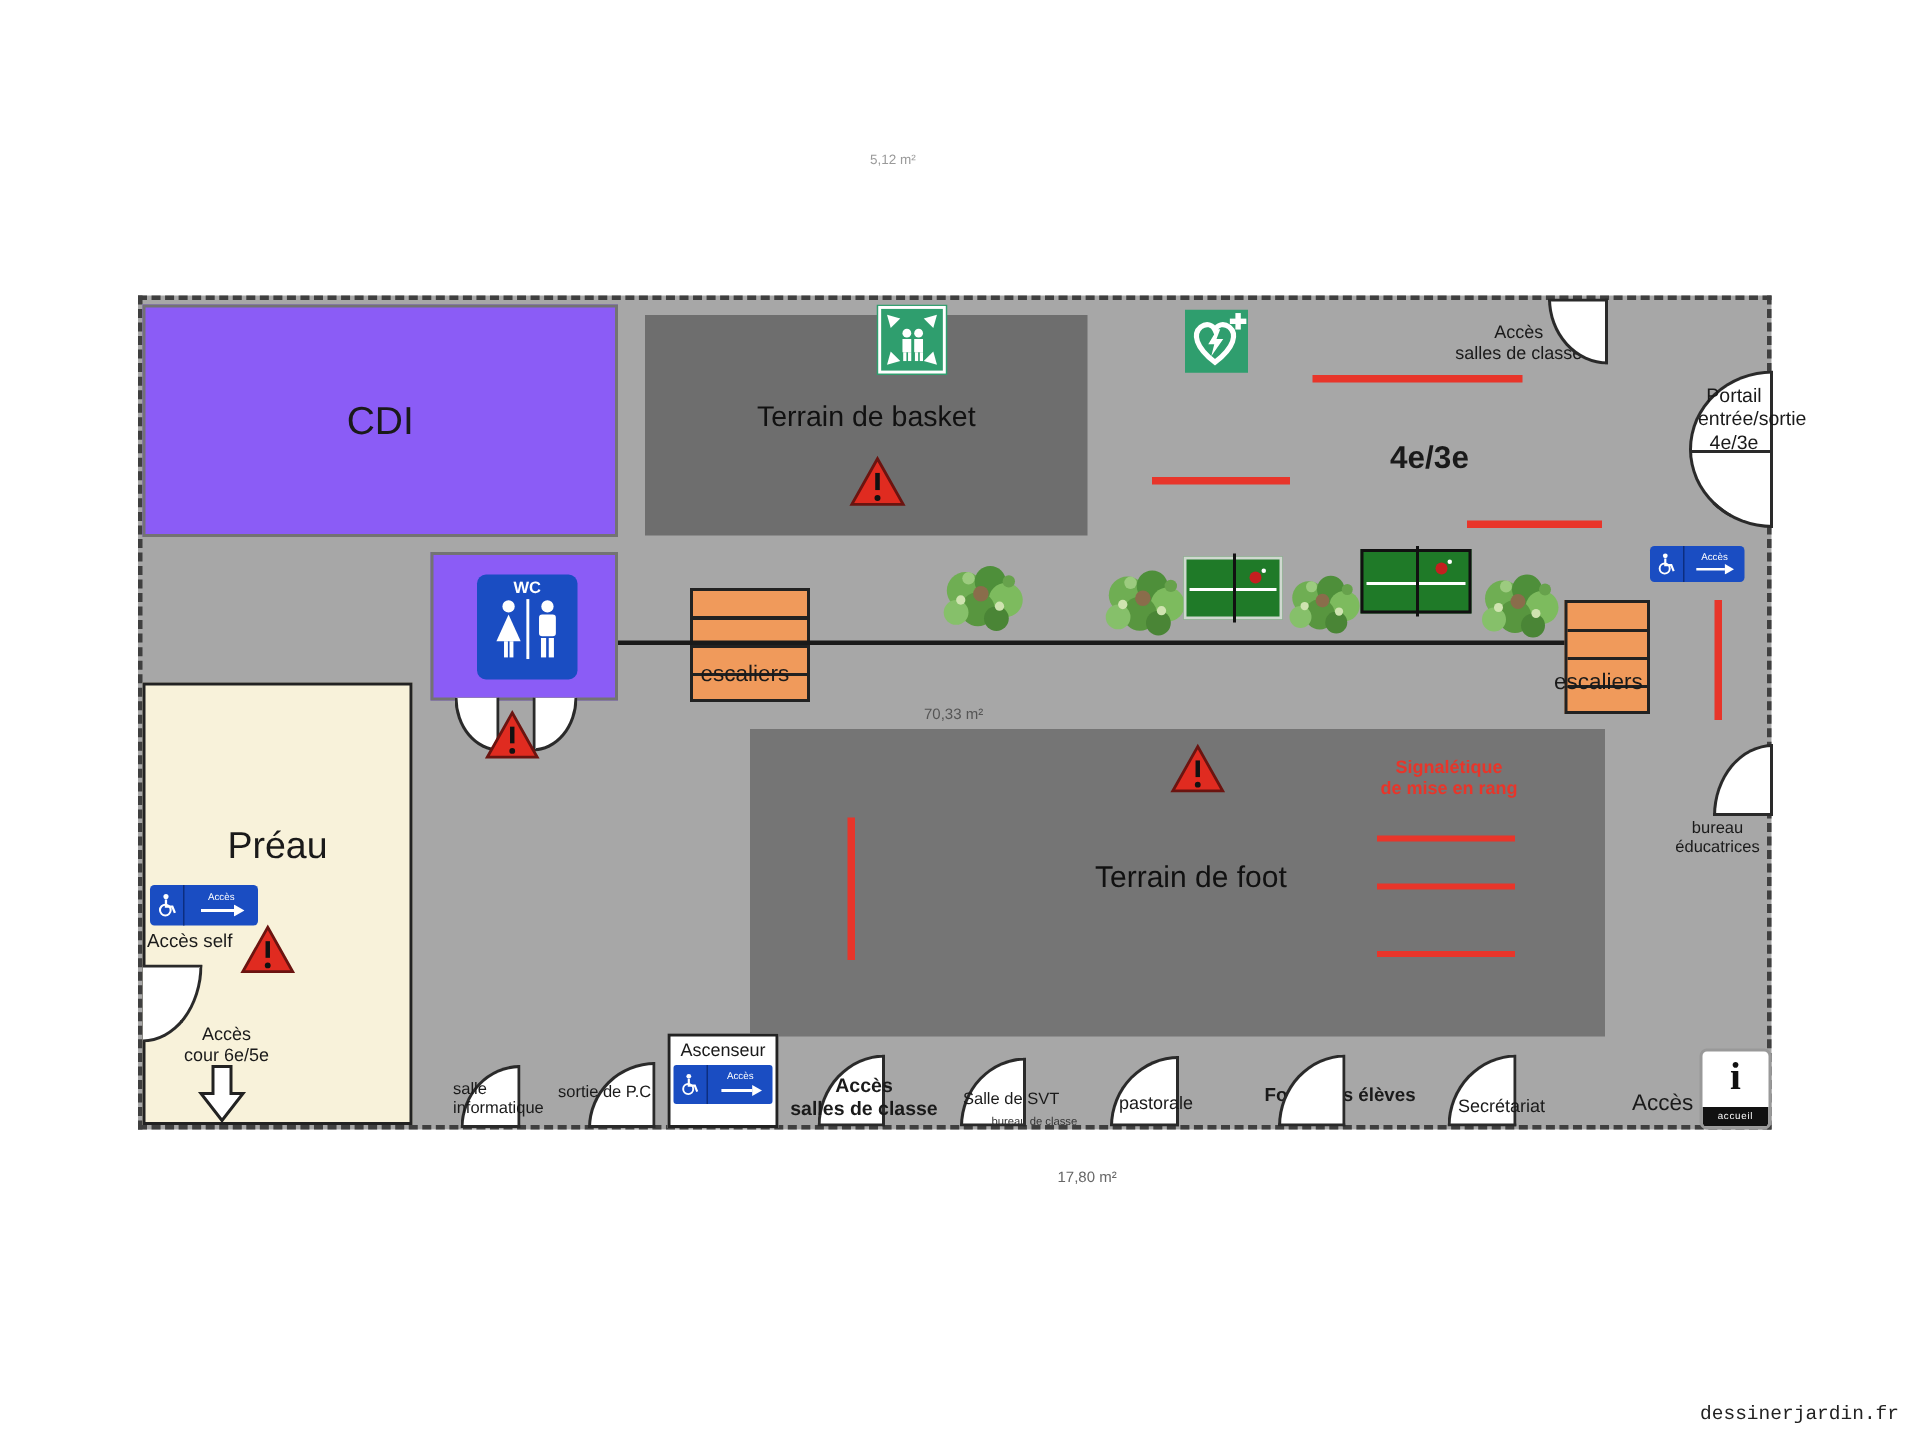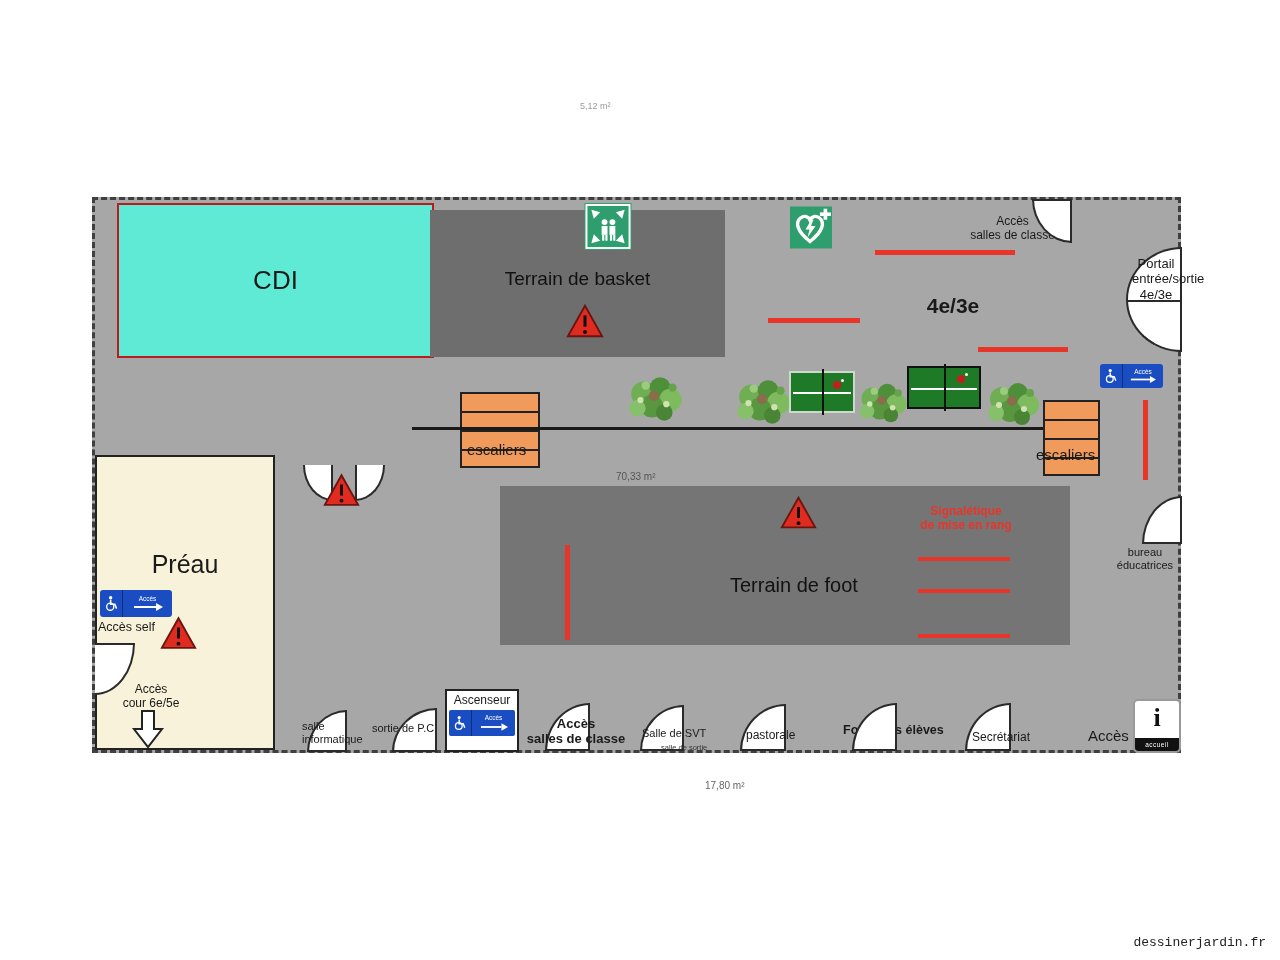--- a/index.html
+++ b/index.html
@@ -3,21 +3,21 @@
 <meta charset="utf-8">
 <style>
   html,body{margin:0;padding:0;background:#fff;}
   #canvas{position:relative;width:1280px;height:960px;background:#ffffff;overflow:hidden;
           font-family:"Liberation Sans",sans-serif;}
   .abs{position:absolute;box-sizing:border-box;}
   .lbl{font-family:"Liberation Sans",sans-serif;color:#1a1a1a;white-space:pre-line;line-height:1.18;}
   .center{text-align:center;}
   
   .plan{background:#a7a7a7;border:3px dashed #3f3f3f;}
-  .building{background:#5eead4;border:2px solid #b91c1c;margin-left:22px;}
+  .building{background:#8b5cf6;border:2px solid #737373;}
   .terrain{background:#6e6e6e;}
   .arc{background:#fff;border:2px solid #2a2a2a;}
   .redline{background:#e8352a;}
   .stairs{background:#f09a5b;border:2px solid #222;
           background-image:repeating-linear-gradient(to bottom,transparent 0 17px,#222 17px 19px);}
   .bluesign{background:#1a4dc2;border-radius:3px;display:flex;align-items:center;color:#fff;}
   .bluesign .wheel{flex:0 0 22px;height:100%;display:flex;align-items:center;justify-content:center;}
   .bluesign .txtcol{flex:1;display:flex;flex-direction:column;align-items:center;justify-content:center;gap:1px;border-left:1.5px solid #0c2e80;height:100%;}
   .bluesign .tiny{font-size:6.5px;line-height:1;color:#fff;}
   .pp{background:#1f7a28;}
@@ -119,20 +119,38 @@
         </svg>
     </span>
   </div>
 
   <div class="abs redline" style="left:1143px;top:400px;width:5px;height:80px;"></div>
 
   <div class="abs arc" style="left:1142px;top:496px;width:40px;height:48px;border-top-left-radius:100%;"></div>
   <div class="abs lbl center" style="left:1105px;top:546px;width:80px;font-size:11px;">bureau
 éducatrices</div>
 
+  <div class="abs building" style="left:287px;top:368px;width:125px;height:99px;">
+    <div style="position:absolute;left:29px;top:13px;width:67px;height:70px;background:#1a4dc2;border-radius:6px;">
+      <div class="center" style="color:#fff;font-size:11px;font-weight:700;margin-top:3px;">WC</div>
+      <svg viewBox="0 0 50 40" width="54" height="44" style="margin:1px auto 0;">
+        <g fill="#fff">
+          <circle cx="13" cy="4.5" r="3.8"></circle>
+          <path d="M13 9.5 L5.5 26 H20.5 Z"></path>
+          <rect x="10.2" y="26" width="2.4" height="10"></rect>
+          <rect x="13.6" y="26" width="2.4" height="10"></rect>
+          <rect x="24" y="0" width="1.8" height="37"></rect>
+          <circle cx="37" cy="4.5" r="3.8"></circle>
+          <rect x="31.8" y="9.5" width="10.4" height="13.5" rx="2"></rect>
+          <rect x="33" y="24" width="3.2" height="12"></rect>
+          <rect x="37.8" y="24" width="3.2" height="12"></rect>
+        </g>
+      </svg>
+    </div>
+  </div>
   <div class="abs arc" style="left:303px;top:465px;width:30px;height:36px;border-bottom-left-radius:100%;border-top:none;"></div>
   <div class="abs arc" style="left:355px;top:465px;width:30px;height:36px;border-bottom-right-radius:100%;border-top:none;"></div>
   <div class="abs" style="left:323px;top:472px;width:37px;height:36px;">
     <svg class="tri" viewBox="0 0 40 36">
         <path d="M20 2 L38 34 L2 34 Z" fill="#e02b20" stroke="#6b1410" stroke-width="2"></path>
         <rect x="18.4" y="12" width="3.2" height="12" fill="#111"></rect>
         <circle cx="20" cy="29.5" r="2.1" fill="#111"></circle>
       </svg>
   </div>
 
@@ -247,21 +265,21 @@
   </div>
   <div class="abs arc" style="left:95px;top:643px;width:40px;height:52px;border-bottom-right-radius:100%;border-left:none;"></div>
   <div class="abs lbl center" style="left:110px;top:682px;width:82px;font-size:12px;">Accès
 cour 6e/5e</div>
   <div class="abs" style="left:131px;top:709px;width:34px;height:40px;">
     <svg viewBox="0 0 34 40" width="34" height="40">
         <path d="M11 2 H23 V20 H31 L17 38 L3 20 H11 Z" fill="#fff" stroke="#222" stroke-width="2"></path>
       </svg>
   </div>
 
-  <div class="abs" style="left:500px;top:486px;width:570px;height:159px;background:#757575;">
+  <div class="abs" style="left:500px;top:486px;width:570px;height:205px;background:#757575;">
     <div class="lbl" style="position:absolute;left:230px;top:88px;font-size:20px;color:#111;">Terrain de foot</div>
   </div>
   <div class="abs" style="left:780px;top:495px;width:37px;height:35px;">
     <svg class="tri" viewBox="0 0 40 36">
         <path d="M20 2 L38 34 L2 34 Z" fill="#e02b20" stroke="#6b1410" stroke-width="2"></path>
         <rect x="18.4" y="12" width="3.2" height="12" fill="#111"></rect>
         <circle cx="20" cy="29.5" r="2.1" fill="#111"></circle>
       </svg>
   </div>
   <div class="abs lbl center" style="left:903px;top:504px;width:126px;font-size:12px;color:#e8352a;font-weight:600;">Signalétique
@@ -299,21 +317,21 @@
       </span>
     </div>
   </div>
 
   <div class="abs arc" style="left:545px;top:703px;width:45px;height:48px;border-top-left-radius:100%;"></div>
   <div class="abs lbl center" style="left:516px;top:716px;width:120px;font-size:13px;font-weight:700;">Accès
 salles de classe</div>
 
   <div class="abs arc" style="left:640px;top:705px;width:44px;height:46px;border-top-left-radius:100%;"></div>
   <div class="abs lbl" style="left:642px;top:727px;font-size:11px;">Salle de SVT</div>
-  <div class="abs lbl" style="left:661px;top:744px;font-size:7.5px;color:#333;">salle de sortie</div>
+  <div class="abs lbl" style="left:661px;top:744px;font-size:7.5px;color:#333;">bureau de classe</div>
 
   <div class="abs arc" style="left:740px;top:704px;width:46px;height:47px;border-top-left-radius:100%;"></div>
   <div class="abs lbl" style="left:746px;top:728px;font-size:12px;">pastorale</div>
 
   <div class="abs lbl" style="left:843px;top:723px;font-size:12.5px;font-weight:700;">Foyer des élèves</div>
   <div class="abs arc" style="left:852px;top:703px;width:45px;height:48px;border-top-left-radius:100%;"></div>
 
   <div class="abs arc" style="left:965px;top:703px;width:46px;height:48px;border-top-left-radius:100%;"></div>
   <div class="abs lbl" style="left:972px;top:730px;font-size:12px;">Secrétariat</div>
 

